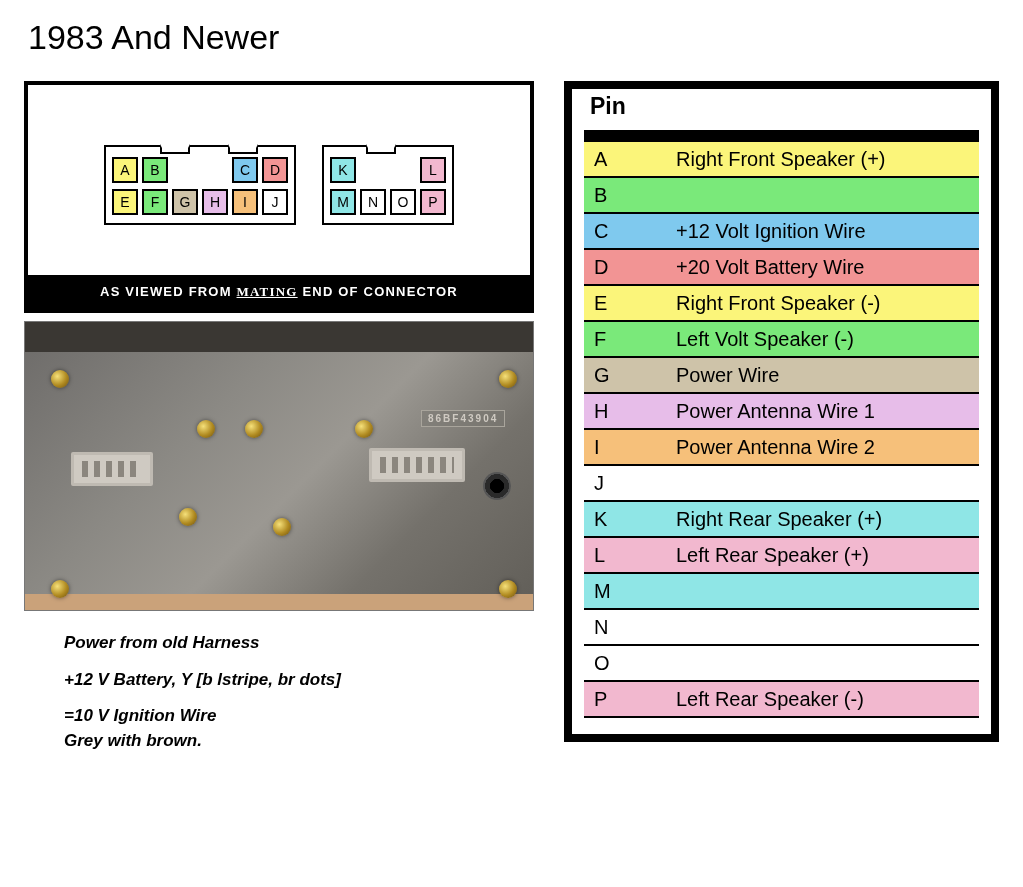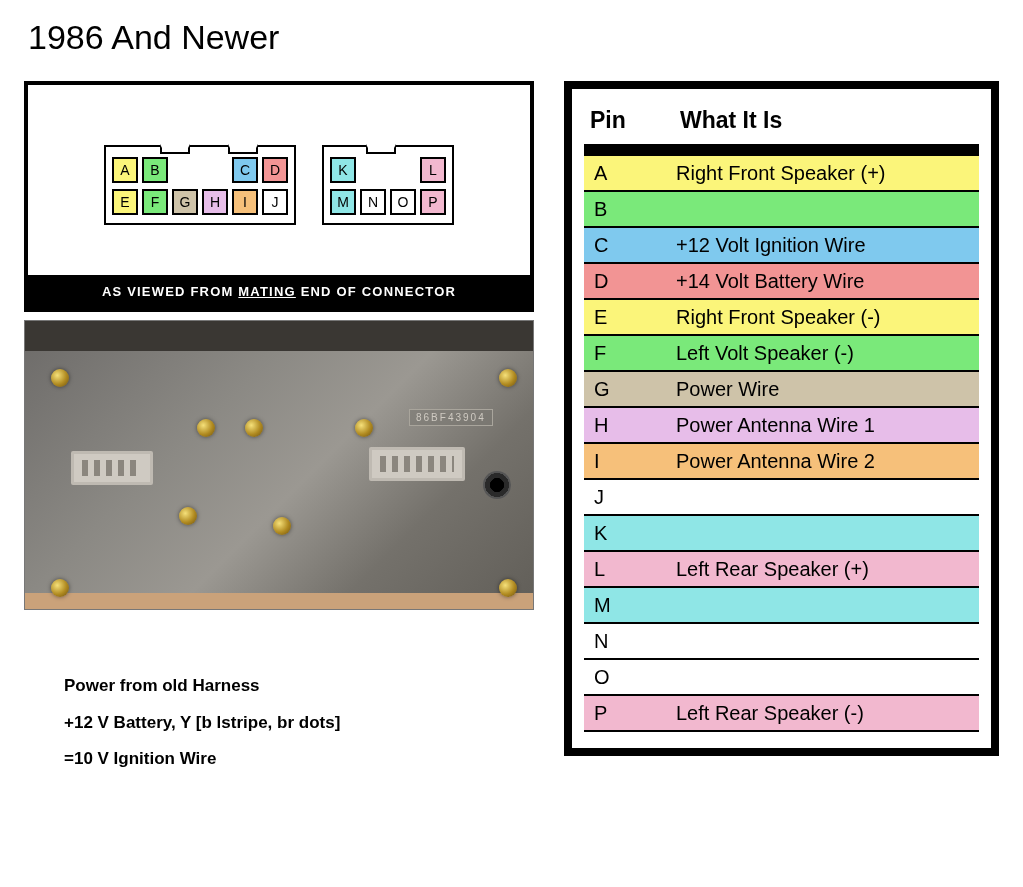--- a/index.html
+++ b/index.html
@@ -66,21 +66,21 @@
   }
   .mating-bar {
     background: #000;
     color: #fff;
     font-weight: bold;
     letter-spacing: 1.2px;
     font-size: 13px;
     padding: 9px 0;
     text-align: center;
   }
-  .mating-bar .u { text-decoration: underline; }
+  .mating-bar .u { text-decoration: underline; font-family: Liberation Serif, serif; }
 
   
   .radio-photo {
     margin-top: 8px;
     width: 510px;
     height: 290px;
     background: linear-gradient(135deg,#6c6a68 0%,#8b8984 35%,#9b9892 55%,#74716b 75%,#615e58 100%);
     border: 1px solid #777;
     position: relative;
     overflow: hidden;
@@ -113,32 +113,33 @@
     position: absolute; width: 28px; height: 28px; border-radius: 50%;
     background: radial-gradient(circle at 50% 50%, #000 0 35%, #2a2a2a 36% 60%, #555 61% 100%);
   }
   .pn-label {
     position:absolute; font-size:10px; color:#cfcac2;
     background:rgba(120,118,112,.5); border:1px solid #a9a59c;
     padding:2px 6px; letter-spacing:2px;
   }
 
   .notes {
-    margin-top: 64px;
+    margin-top: 20px;
     margin-left: 40px;
     font-size: 17px;
     line-height: 1.45;
+    font-style: italic;
   }
   .notes p { margin: 12px 0; font-weight: bold; }
 
   
   .pin-table {
     border: 8px solid #000;
     background: #fff;
-    padding: 14px 12px 16px 12px;
+    padding: 0 12px 16px 12px;
   }
   .pt-head {
     display: flex;
     font-size: 23px;
     font-weight: bold;
     padding: 4px 6px 10px 6px;
   }
   .pt-head .c-pin { width: 90px; }
   .pt-head .c-what { flex:1; }
   .pt-sep { height: 12px; background:#000; margin-bottom:0; }
@@ -155,21 +156,21 @@
     font-weight: normal;
   }
   .pt-row .c-what {
     flex: 1;
     padding: 4px 4px 4px 2px;
   }
 </style>
 </head>
 <body>
 
-<h1 class="title">1986 And Newer</h1>
+<h1 class="title">1983 And Newer</h1>
 
 <div class="main-row">
   <div class="left-col">
 
     <div class="conn-box">
       <div class="conn-area">
         <div class="connector conn-large">
           <div class="conn-outline">
               <div class="cell" style="background: rgb(251, 245, 122);">A</div>
               <div class="cell" style="background: rgb(122, 233, 122);">B</div>
@@ -214,53 +215,53 @@
         <div class="screw" style="top: 258px; left: 26px;"></div>
         <div class="screw" style="top: 258px; left: 474px;"></div>
         <div class="screw" style="top: 98px; left: 172px;"></div>
         <div class="screw" style="top: 98px; left: 220px;"></div>
         <div class="screw" style="top: 98px; left: 330px;"></div>
         <div class="screw" style="top: 186px; left: 154px;"></div>
         <div class="screw" style="top: 196px; left: 248px;"></div>
         <div class="plug" style="top: 130px; left: 46px; width: 82px;"></div>
         <div class="plug" style="top: 126px; left: 344px; width: 96px;"></div>
         <div class="jack" style="top: 150px; left: 458px;"></div>
-        <div class="pn-label" style="top: 88px; left: 384px;">86BF43904</div>
+        <div class="pn-label" style="top: 88px; left: 396px; font-weight: bold;">86BF43904</div>
       </div>
 
     <div class="notes">
       <p>Power from old Harness</p>
       <p>+12 V Battery, Y [b lstripe, br dots]</p>
       <p style="margin-bottom:0">=10 V Ignition Wire</p>
+      <p style="margin-top:0">Grey with brown.</p>
     </div>
 
   </div>
 
   <div class="right-col">
     <div class="pin-table">
       <div class="pt-head">
         <div class="c-pin">Pin</div>
-        <div class="c-what">What It Is</div>
       </div>
       <div class="pt-sep"></div>
       <div id="pt-body">
           <div class="pt-row" style="background: rgb(251, 245, 122);">
             <div class="c-pin">A</div>
             <div class="c-what">Right Front Speaker (+)</div>
           </div>
           <div class="pt-row" style="background: rgb(122, 233, 122);">
             <div class="c-pin">B</div>
           </div>
           <div class="pt-row" style="background: rgb(127, 201, 238);">
             <div class="c-pin">C</div>
             <div class="c-what">+12 Volt Ignition Wire</div>
           </div>
           <div class="pt-row" style="background: rgb(242, 148, 148);">
             <div class="c-pin">D</div>
-            <div class="c-what">+14 Volt Battery Wire</div>
+            <div class="c-what">+20 Volt Battery Wire</div>
           </div>
           <div class="pt-row" style="background: rgb(251, 245, 122);">
             <div class="c-pin">E</div>
             <div class="c-what">Right Front Speaker (-)</div>
           </div>
           <div class="pt-row" style="background: rgb(122, 233, 122);">
             <div class="c-pin">F</div>
             <div class="c-what">Left Volt Speaker (-)</div>
           </div>
           <div class="pt-row" style="background: rgb(206, 195, 169);">
@@ -274,20 +275,21 @@
           <div class="pt-row" style="background: rgb(246, 192, 122);">
             <div class="c-pin">I</div>
             <div class="c-what">Power Antenna Wire 2</div>
           </div>
           <div class="pt-row" style="background: rgb(255, 255, 255);">
             <div class="c-pin">J</div>
             <div class="c-what"></div>
           </div>
           <div class="pt-row" style="background: rgb(143, 230, 230);">
             <div class="c-pin">K</div>
+            <div class="c-what">Right Rear Speaker (+)</div>
           </div>
           <div class="pt-row" style="background: rgb(242, 184, 207);">
             <div class="c-pin">L</div>
             <div class="c-what">Left Rear Speaker (+)</div>
           </div>
           <div class="pt-row" style="background: rgb(143, 230, 230);">
             <div class="c-pin">M</div>
           </div>
           <div class="pt-row" style="background: rgb(255, 255, 255);">
             <div class="c-pin">N</div>

